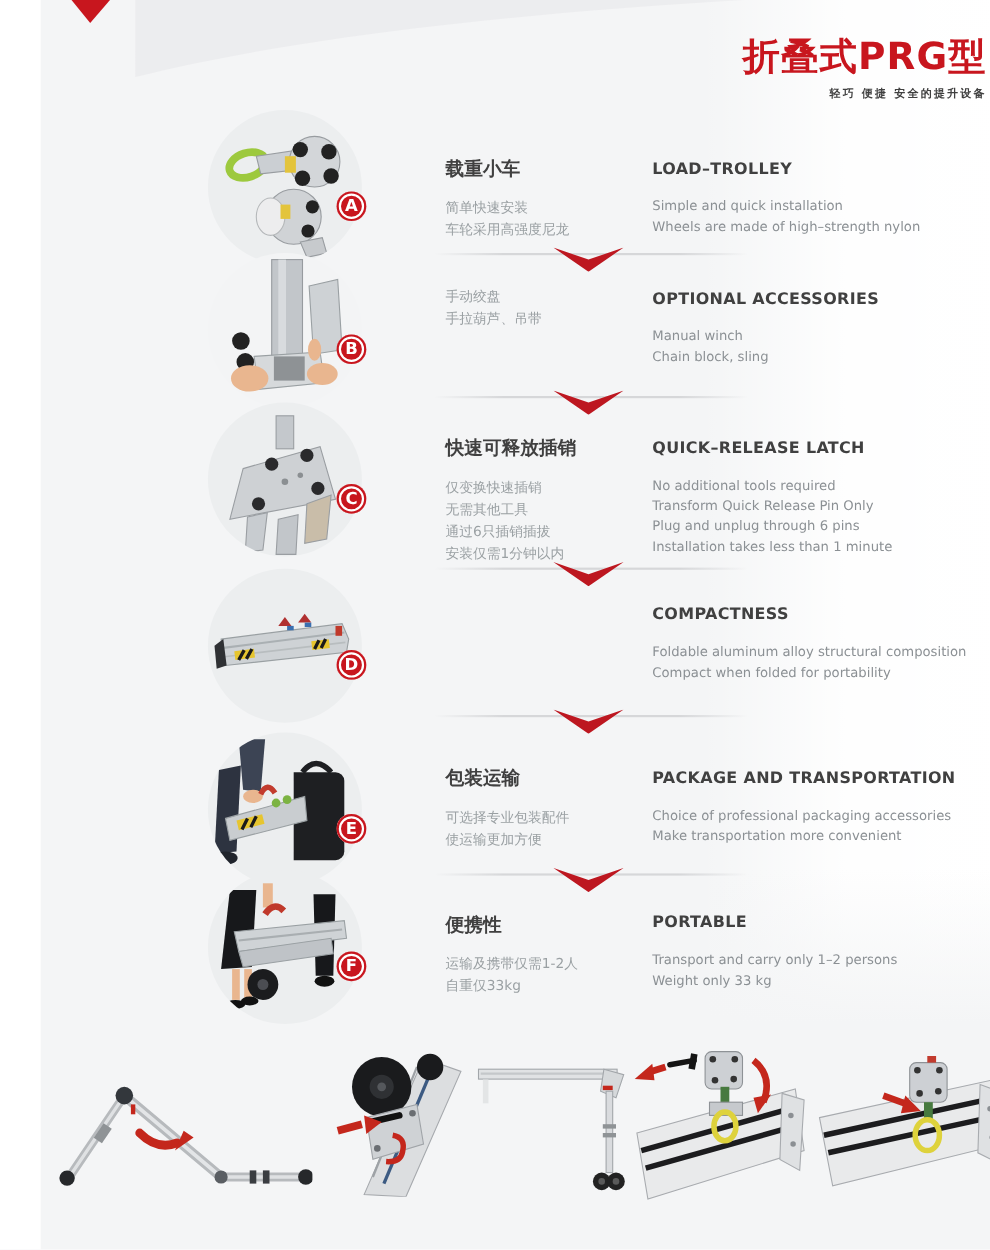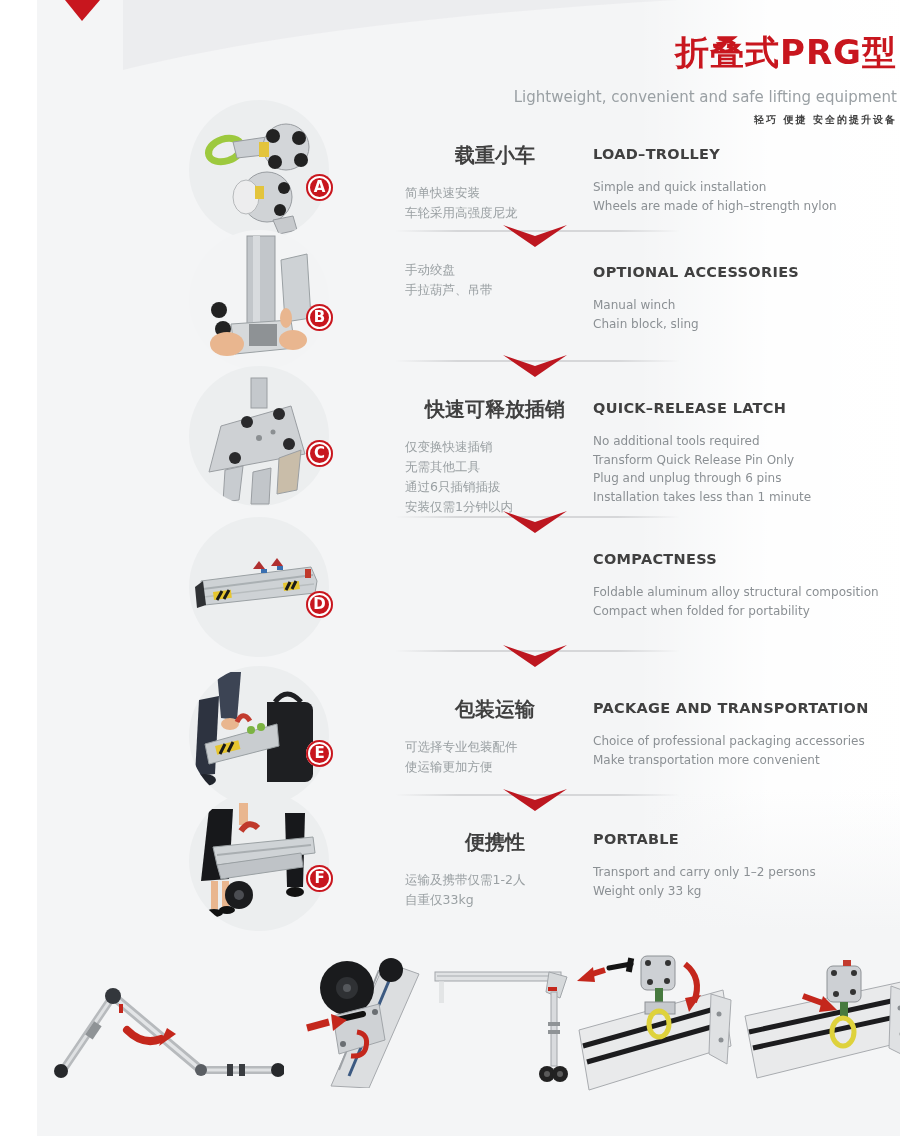--- a/index.html
+++ b/index.html
@@ -25,21 +25,21 @@
 
   .photo{position:absolute;left:152px;top:0;width:140px;height:140px;border-radius:50%;
     background:#eceeef;overflow:hidden;}
   .photo svg{display:block;}
 
   .badge{position:absolute;left:269px;top:74px;width:27px;height:27px;border-radius:50%;
     background:#c8161e;color:#fff;font-weight:bold;font-size:15px;line-height:27px;text-align:center;
     box-shadow:inset 0 0 0 2px #c8161e, inset 0 0 0 4px #ffffff;}
 
   .col-zh{position:absolute;left:368px;top:30px;width:180px;}
-  .col-zh .t{font-size:20px;font-weight:bold;color:#404040;margin:0 0 14px 0;text-align:center;}
+  .col-zh .t{font-size:17px;font-weight:bold;color:#404040;margin:0 0 14px 0;}
   .col-zh .d{margin:0;font-size:12.5px;color:#9aa0a3;line-height:1.6;}
   .col-en{position:absolute;left:556px;top:34px;width:320px;}
   .col-en .t{font-size:14.5px;font-weight:bold;color:#404040;letter-spacing:.3px;margin:0 0 16px 0;}
   .col-en .d{margin:0;font-size:12px;color:#8b9094;line-height:1.55;}
   .f-a .col-zh{top:42px}.f-a .col-en{top:46px}
   .f-f .col-zh{top:38px}.f-f .col-en{top:40px}
 
   .divider{position:absolute;left:358px;width:285px;height:28px;}
   .d1{top:221px}.d2{top:351px}.d3{top:507px}.d4{top:641px}.d5{top:785px}
   .divider .line{position:absolute;left:0;right:0;top:9px;height:2px;
@@ -58,21 +58,20 @@
   <svg class="bg-arc" width="900" height="130">
     <path d="M110,0 L640,0 C430,12 230,34 86,70 L86,0 Z" fill="#e9eaec" opacity="0.75"></path>
   </svg>
   <div class="bg-right"></div>
   <svg class="corner-flag" width="70" height="24">
     <polygon points="28,0 63,0 45,21" fill="#c8161e"></polygon>
   </svg>
 
   <div class="header">
     <div class="title">折叠式PRG型</div>
-    <div class="sub-en">Lightweight, convenient and safe lifting equipment</div>
     <div class="sub-zh">轻巧 便捷  安全的提升设备</div>
   </div>
 
   <section class="feature f-a">
     <div class="photo">
       <svg viewBox="0 0 140 140" width="140" height="140">
         <ellipse cx="36" cy="50" rx="17" ry="11" fill="none" stroke="#9dc93e" stroke-width="7" transform="rotate(-18 36 50)"></ellipse>
         <polygon points="44,42 98,34 102,52 48,58" fill="#cbcfd3" stroke="#989ca0"></polygon>
         <circle cx="97" cy="47" r="23" fill="#d3d6d9" stroke="#989ca0"></circle>
         <circle cx="84" cy="36" r="7" fill="#222"></circle>

